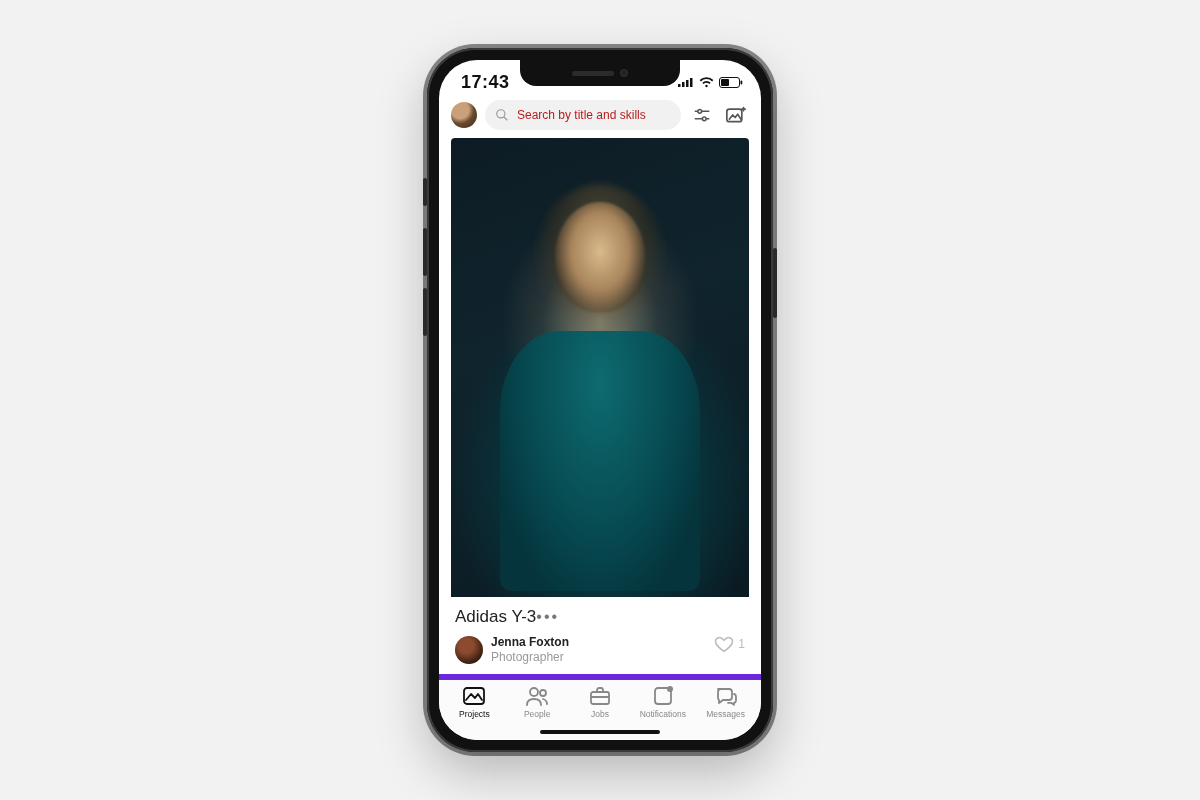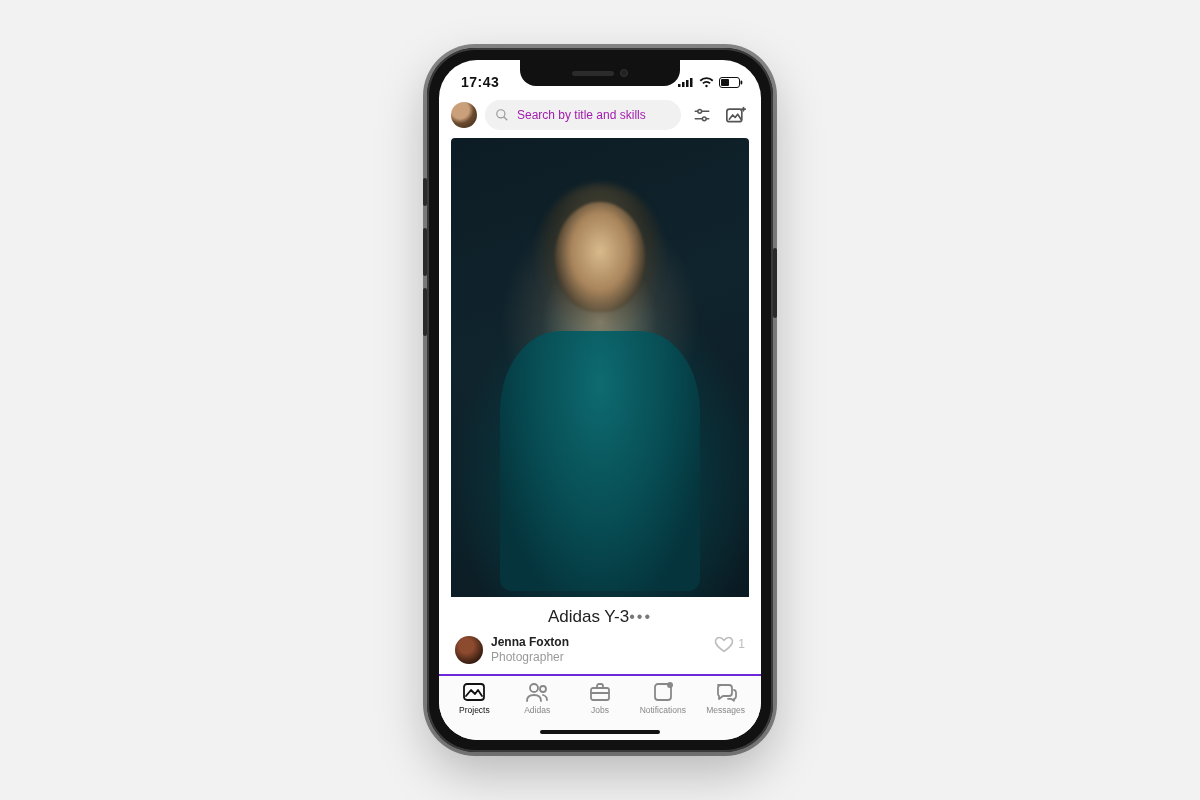--- a/index.html
+++ b/index.html
@@ -70,21 +70,21 @@
     width:8px; height:8px; background:#222; border-radius:50%; border:1px solid #333;
   }
 
   
   .statusbar {
     height: 38px;
     display: flex;
     align-items: center;
     justify-content: space-between;
     padding: 6px 18px 0 22px;
-    font-size: 14px;
+    font-size: 18px;
     font-weight: 600;
     color:#111;
     letter-spacing:0.5px;
   }
   .status-icons { display:flex; align-items:center; gap:5px; }
   .status-icons svg { display:block; }
 
   
   .header {
     display:flex;
@@ -99,21 +99,21 @@
   }
   .searchbar {
     flex:1;
     height:30px;
     background:#f1f1f1;
     border-radius:15px;
     display:flex;
     align-items:center;
     padding:0 10px;
     gap:8px;
-    color:#a21caf;
+    color:#b91c1c;
     font-size:12px;
   }
   .icon-btn {
     width:26px; height:26px;
     display:flex; align-items:center; justify-content:center;
     color:#666;
     flex:0 0 auto;
   }
 
   
@@ -164,21 +164,21 @@
     background: radial-gradient(ellipse at 50% 20%, #0d6b70 0%, #074b52 50%, #05343c 80%);
     border-radius:60px 60px 12px 12px / 80px 80px 12px 12px;
     filter: blur(0.5px);
   }
 
   
   .post-meta {
     padding: 10px 16px 6px 16px;
     display:flex;
     align-items:center;
-    justify-content:center;
+    justify-content:flex-start;
   }
   .post-title {
     font-size:17px;
     font-weight:400;
     color:#222;
   }
   .dots { color:#777; font-size:16px; letter-spacing:2px; }
 
   .author-row {
     padding: 2px 16px 10px 16px;
@@ -191,21 +191,21 @@
     width:28px; height:28px; border-radius:50%;
     background: radial-gradient(circle at 40% 35%, #8c4a2e 0 30%, #3b1f12 70%, #1a0d07 100%);
   }
   .author-name { font-size:12px; font-weight:600; color:#222; line-height:1.2; }
   .author-role { font-size:12px; color:#9a9a9a; line-height:1.2; }
   .like-wrap { display:flex; align-items:center; gap:4px; color:#bdbdbd; font-size:12px; }
 
   
   .tabbar {
     height:66px;
-    border-top:2px solid #6d28d9;
+    border-top:6px solid #6d28d9;
     background:#fbfbfb;
     display:flex;
     justify-content:space-around;
     align-items:flex-start;
     padding:6px 4px 0 4px;
   }
   .tab {
     flex:1;
     display:flex;
     flex-direction:column;
@@ -324,21 +324,21 @@
           </svg>
         <span>Projects</span>
       </div>
       <div class="tab">
         <svg width="24" height="20" viewBox="0 0 24 20" fill="none" stroke-width="1.8" stroke-linecap="round" stroke-linejoin="round">
             <circle cx="9" cy="6" r="4"></circle>
             <path d="M2 19c0-4 3-6 7-6s7 2 7 6"></path>
             <circle cx="18" cy="7" r="3"></circle>
             <path d="M22 18c0-2.5-1.6-4.3-4-5"></path>
           </svg>
-        <span>Adidas</span>
+        <span>People</span>
       </div>
       <div class="tab">
         <svg width="24" height="20" viewBox="0 0 24 20" fill="none" stroke-width="1.8" stroke-linecap="round" stroke-linejoin="round">
             <rect x="3" y="6" width="18" height="12" rx="2"></rect>
             <path d="M9 6V4a2 2 0 012-2h2a2 2 0 012 2v2"></path>
             <line x1="3" y1="11" x2="21" y2="11"></line>
           </svg>
         <span>Jobs</span>
       </div>
       <div class="tab">

